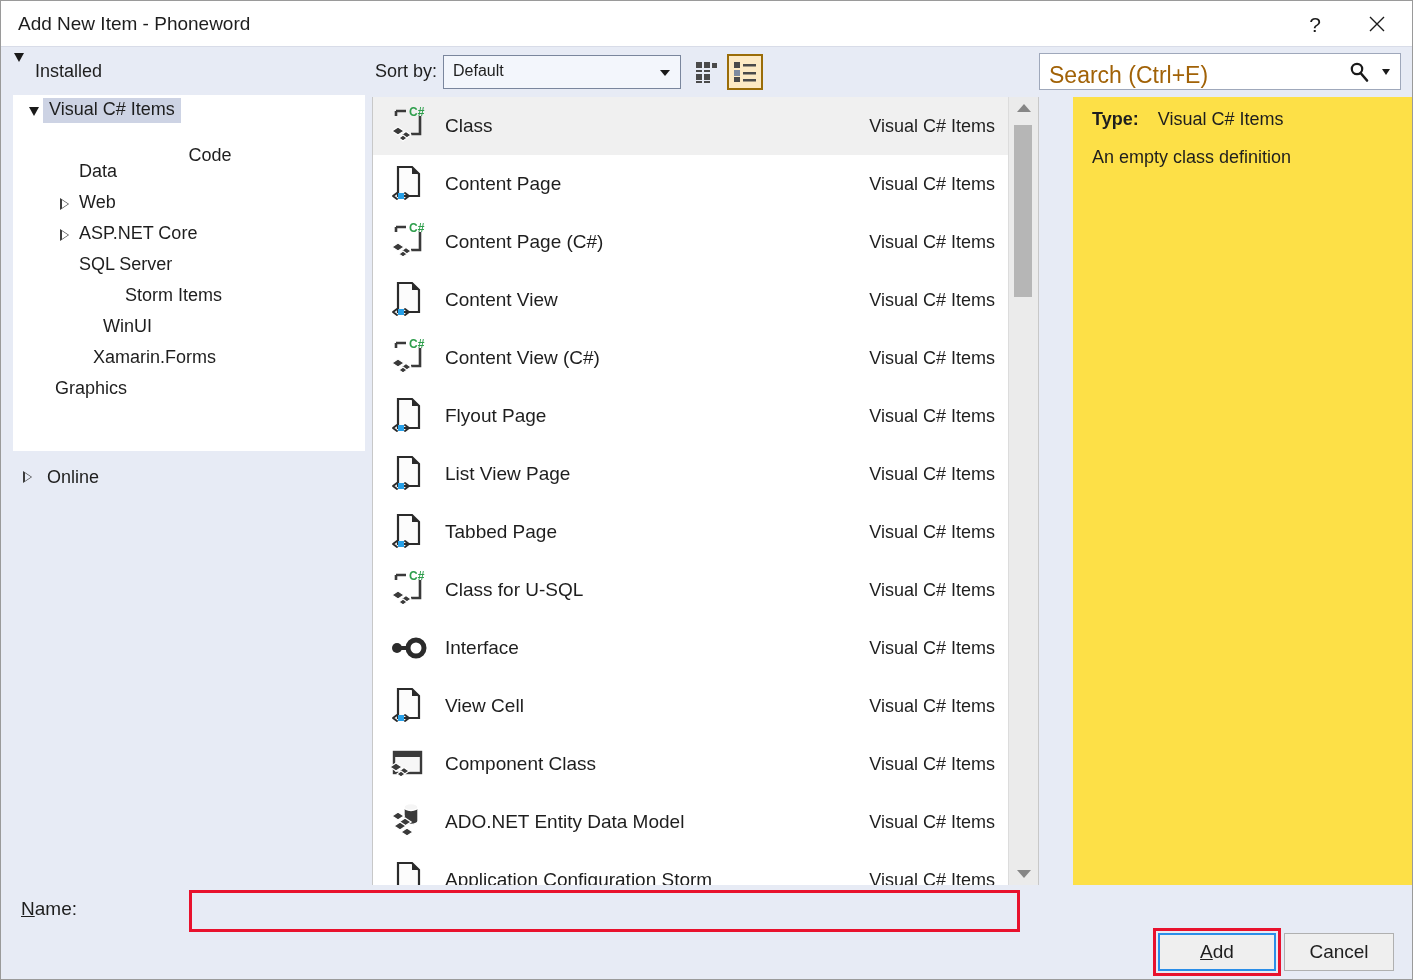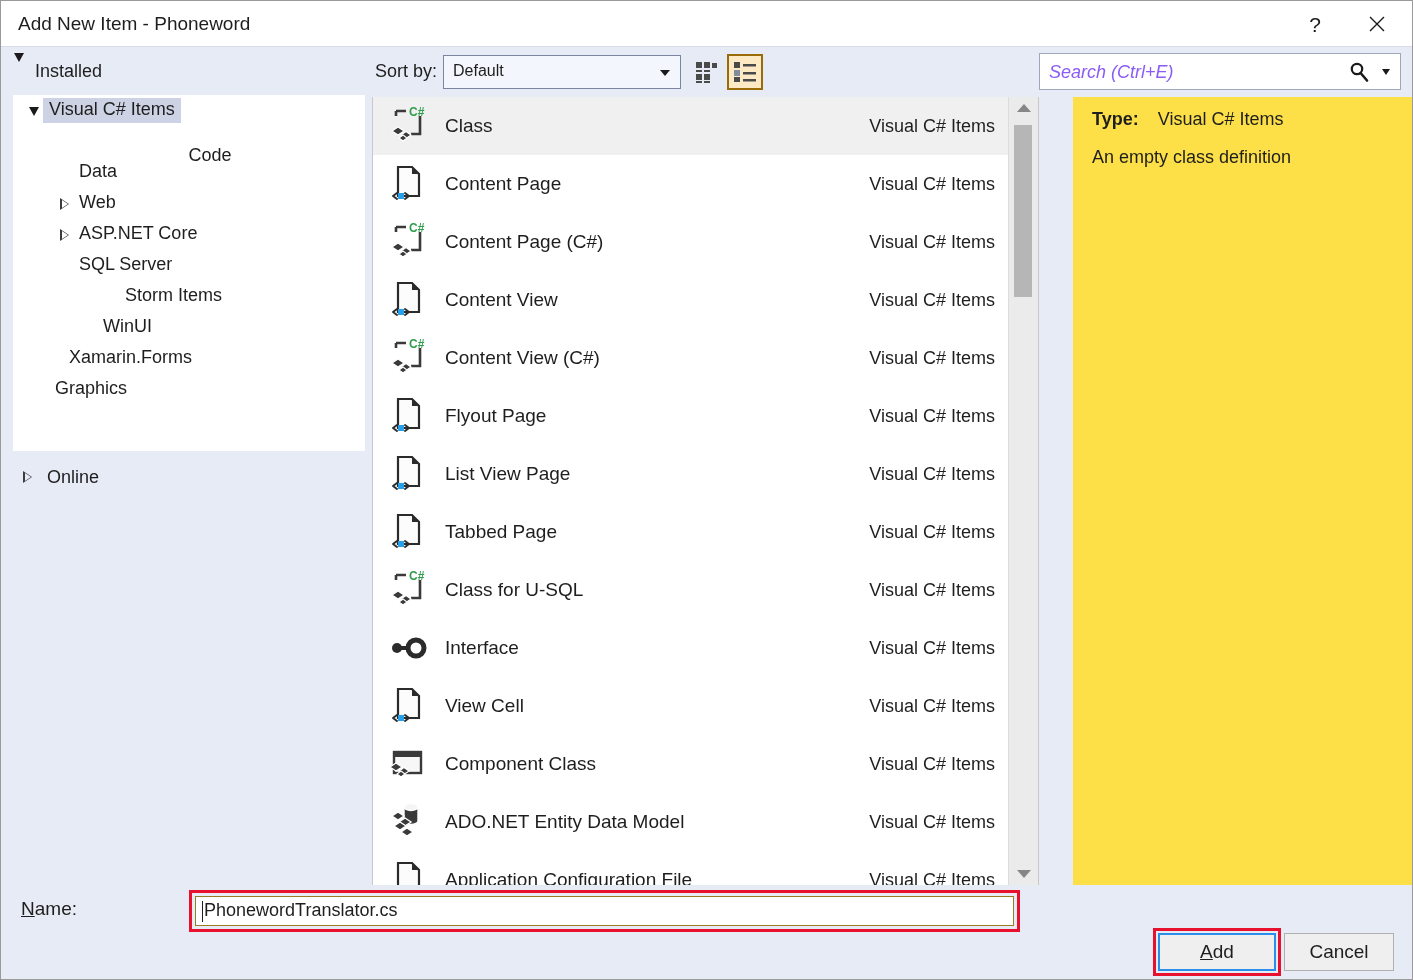--- a/index.html
+++ b/index.html
@@ -164,21 +164,21 @@
   .searchbox {
     position: absolute; left: 1038px; top: 52px;
     width: 362px; height: 37px;
     box-sizing: border-box;
     border: 1px solid #9fa8bb;
     background: #ffffff;
     cursor: text;
   }
   .searchbox .ph {
     position: absolute; left: 9px; top: 8px;
-    font-size: 18px; color: #8b5cf6; font-style: italic;
+    font-size: 23px; color: #a16207;
   }
   .search-icon {
     position: absolute; right: 30px; top: 7px;
   }
   .search-arrow {
     position: absolute; right: 10px; top: 15px;
     width: 0; height: 0;
     border-left: 4px solid transparent;
     border-right: 4px solid transparent;
     border-top: 6px solid #1a1a1a;
@@ -398,21 +398,21 @@
       <span class="txt">SQL Server</span>
     </div>
     <div class="tree-row" style="padding-left:42px;gap:46px;">
       <span class="twrap"></span>
       <span class="txt">Storm Items</span>
     </div>
     <div class="tree-row" style="padding-left:66px;">
       <span class="twrap"></span>
       <span class="txt">WinUI</span>
     </div>
-    <div class="tree-row" style="padding-left:32px;">
+    <div class="tree-row" style="padding-left:56px;">
       <span class="twrap"></span>
       <span class="txt">Xamarin.Forms</span>
     </div>
     <div class="tree-row" style="padding-left:18px;">
       <span class="twrap"></span>
       <span class="txt">Graphics</span>
     </div>
   </div>
 
   <div class="online-row">
@@ -662,21 +662,21 @@
         <span class="cat">Visual C# Items</span>
       </div>
 
       <div class="item-row">
         <span class="ico">
           <svg width="40" height="42" viewBox="0 0 40 42">
             <path d="M10 4 h14 l7 7 v22 h-21 z" fill="#fcfcfc" stroke="#2b2b2b" stroke-width="2.2"></path>
             <path d="M24 4 v7 h7" fill="#2b2b2b"></path>
           </svg>
         </span>
-        <span class="name">Application Configuration File</span>
+        <span class="name">Application Configuration Storm</span>
         <span class="cat">Visual C# Items</span>
       </div>
 
     </div>
 
     <div class="vscroll">
       <div class="arrow-btn up">
         <span class="sb-up"></span>
       </div>
       <div class="thumb"></div>
@@ -693,24 +693,20 @@
       <span>Visual C# Items</span>
     </div>
     <div class="details-desc">An empty class definition</div>
   </div>
 
   <div class="bottom-bar"></div>
 
   <div class="name-label"><u>N</u>ame:</div>
 
   <div class="name-annot"></div>
-  <div class="name-input">
-    <span class="caret"></span>
-    <span class="val">PhonewordTranslator.cs</span>
-  </div>
 
   <div class="add-annot"></div>
   <div class="btn btn-add">
     <span><u>A</u>dd</span>
   </div>
   <div class="btn btn-cancel">
     <span>Cancel</span>
   </div>
 
 </div>

